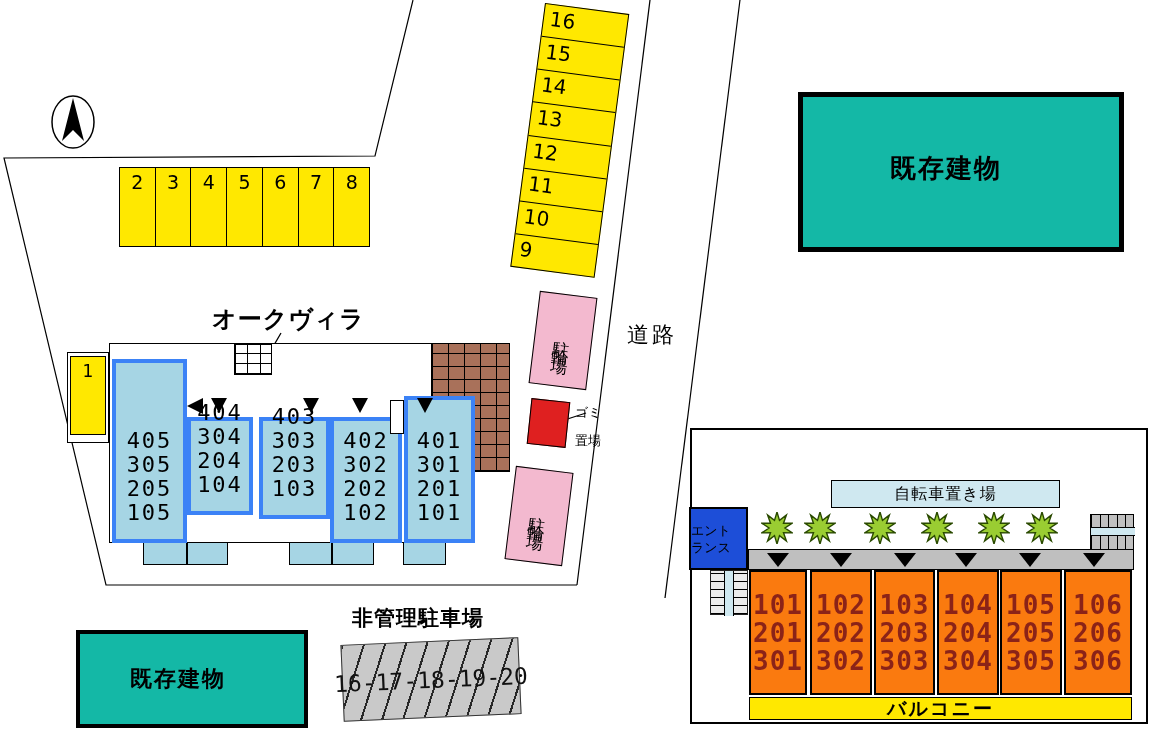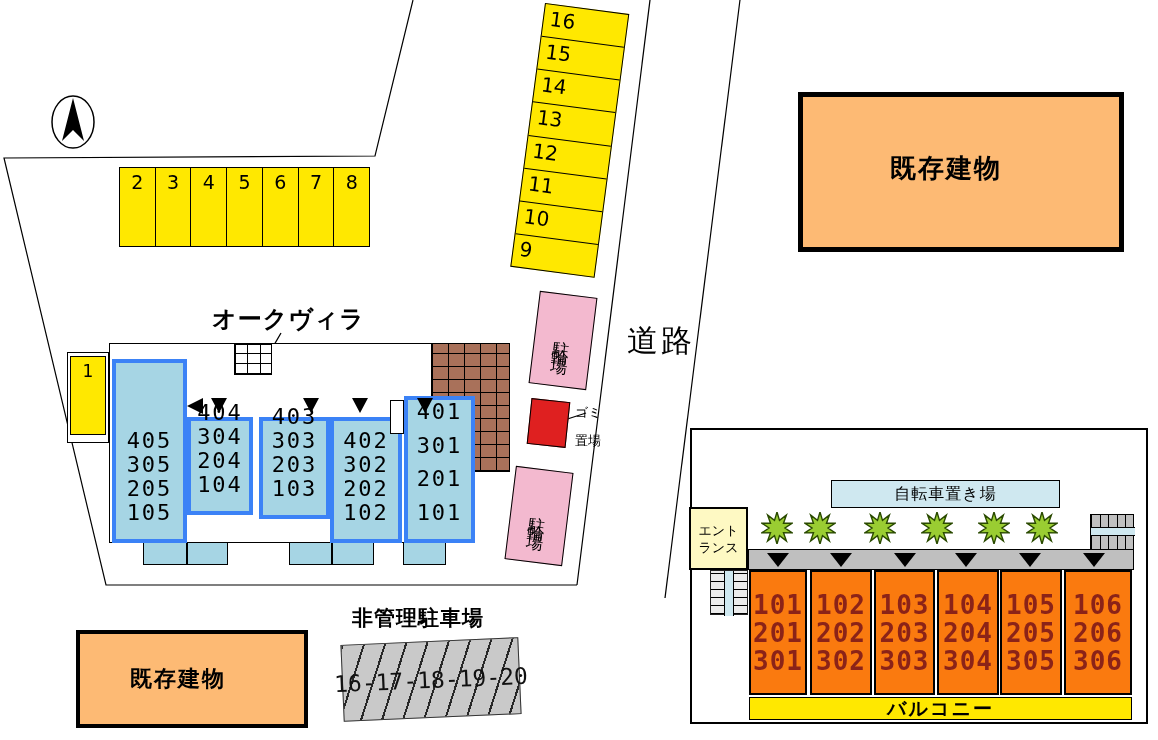--- a/index.html
+++ b/index.html
@@ -30,41 +30,41 @@
                            repeating-linear-gradient(90deg,#000 0 1px,transparent 1px 12.5px);}
   .tri-down{width:0;height:0;border-left:8px solid transparent;border-right:8px solid transparent;
             border-top:15px solid #000;}
   .tri-left{width:0;height:0;border-top:8px solid transparent;border-bottom:8px solid transparent;
             border-right:16px solid #000;}
   
   .pink{background:#F3B9CF;border:1px solid #000;display:flex;align-items:center;justify-content:center;}
   .vtext{writing-mode:vertical-rl;text-orientation:upright;font-size:17px;letter-spacing:9px;}
   .redbox{background:#DF2020;border:1px solid #000;}
   
-  .existing{background:#fdba74;display:flex;align-items:center;justify-content:center;font-weight:bold;}
+  .existing{background:#14b8a6;display:flex;align-items:center;justify-content:center;font-weight:bold;}
   
   .hatch{background-color:#C9C9C9;border:1px solid #333;
          background-image:repeating-linear-gradient(110deg,rgba(0,0,0,.8) 0 2px,transparent 2px 20px);
          display:flex;align-items:center;justify-content:center;}
   .hatch span{font-size:23px;white-space:nowrap;color:#111;
               font-family:"DejaVu Sans Mono","Liberation Mono",monospace;}
   
   .fpbox{background:#fff;border:2px solid #000;}
   .bikebar{background:#CFE8F0;border:1px solid #000;display:flex;align-items:center;
            justify-content:center;font-size:16px;letter-spacing:1px;}
   .corridor{background:#BFBFBF;border:1px solid #000;}
   .tri2{width:0;height:0;border-left:11px solid transparent;border-right:11px solid transparent;
         border-top:14px solid #000;}
   .ocol{background:#FA7A0F;border:2px solid #000;display:flex;flex-direction:column;
         justify-content:center;align-items:center;}
   .ocol span{display:block;font-size:26px;line-height:28px;font-weight:bold;letter-spacing:1px;
              color:#8B2318;font-family:"DejaVu Sans Mono","Liberation Mono",monospace;}
   .balcony{background:#FFE800;border:1px solid #000;display:flex;align-items:center;
            justify-content:center;font-size:19px;font-weight:bold;letter-spacing:2px;}
-  .entrance{background:#fef9c3;border:2px solid #000;text-align:center;font-size:13px;
+  .entrance{background:#1d4ed8;border:2px solid #000;text-align:left;font-size:13px;
             line-height:17px;padding-top:13px;}
   .entstairs{background:#ECECEC;border:1.5px solid #222;
              background-image:repeating-linear-gradient(0deg,#000 0 1px,transparent 1px 8px);}
   .bluestripe{background:#CFE8F0;border-left:1px solid #000;border-right:1px solid #000;}
   .rstairs{background:#C0C0C0;border:1px solid #000;
            background-image:repeating-linear-gradient(90deg,#000 0 1px,transparent 1px 8.6px);}
   .rband{background:#CFE8F0;border-top:1px solid #000;border-bottom:1px solid #000;}
   .annex{background:#fff;border:1px solid #000;}
   .sp1{background:#FFE800;border:1px solid #000;text-align:center;font-size:17px;padding-top:4px;}
   .lbl{white-space:nowrap;}
@@ -135,21 +135,21 @@
     <span>303</span>
     <span>203</span>
     <span>103</span>
   </div>
   <div class="abs rcol" style="left:330px;top:417px;width:72px;height:126px;z-index:4;">
     <span>402</span>
     <span>302</span>
     <span>202</span>
     <span>102</span>
   </div>
-  <div class="abs rcol" style="left:404px;top:396px;width:71px;height:147px;z-index:4;justify-content:space-between;">
+  <div class="abs rcol" style="left:404px;top:396px;width:71px;height:147px;z-index:4;">
     <span>401</span>
     <span>301</span>
     <span>201</span>
     <span>101</span>
   </div>
 
   <div class="abs tab" style="left:143px;top:542px;width:44px;height:23px;z-index:3;"></div>
   <div class="abs tab" style="left:187px;top:542px;width:41px;height:23px;z-index:3;"></div>
   <div class="abs tab" style="left:289px;top:542px;width:43px;height:23px;z-index:3;"></div>
   <div class="abs tab" style="left:332px;top:542px;width:42px;height:23px;z-index:3;"></div>
@@ -169,21 +169,21 @@
   </div>
   <div class="abs redbox" style="left:529px;top:400px;width:39px;height:46px;transform:rotate(6deg);z-index:2;"></div>
   <div class="abs lbl" style="left:575px;top:399px;font-size:13px;line-height:28px;z-index:2;">
     <span style="display:block;">ゴミ</span>
     <span style="display:block;">置場</span>
   </div>
   <div class="abs pink" style="left:510px;top:469px;width:58px;height:94px;transform:rotate(7deg);z-index:2;">
     <span class="vtext">駐輪場</span>
   </div>
 
-  <div class="abs lbl" style="left:627px;top:320px;font-size:31px;letter-spacing:3px;z-index:2;">道路</div>
+  <div class="abs lbl" style="left:627px;top:320px;font-size:22px;letter-spacing:3px;z-index:2;">道路</div>
 
   <div class="abs existing" style="left:798px;top:92px;width:326px;height:160px;border:5px solid #000;
        font-size:26px;letter-spacing:2px;padding:0 30px 8px 0;z-index:2;">既存建物</div>
 
   <div class="abs existing" style="left:76px;top:630px;width:232px;height:98px;border:4px solid #000;
        font-size:22px;letter-spacing:2px;padding-right:28px;z-index:2;">既存建物</div>
 
   <div class="abs lbl" style="left:352px;top:604px;font-size:21px;font-weight:bold;letter-spacing:1px;z-index:2;">非管理駐車場</div>
   <div class="abs hatch" style="left:342px;top:641px;width:178px;height:77px;transform:rotate(-2.5deg);z-index:2;">
     <span>16-17-18-19-20</span>

